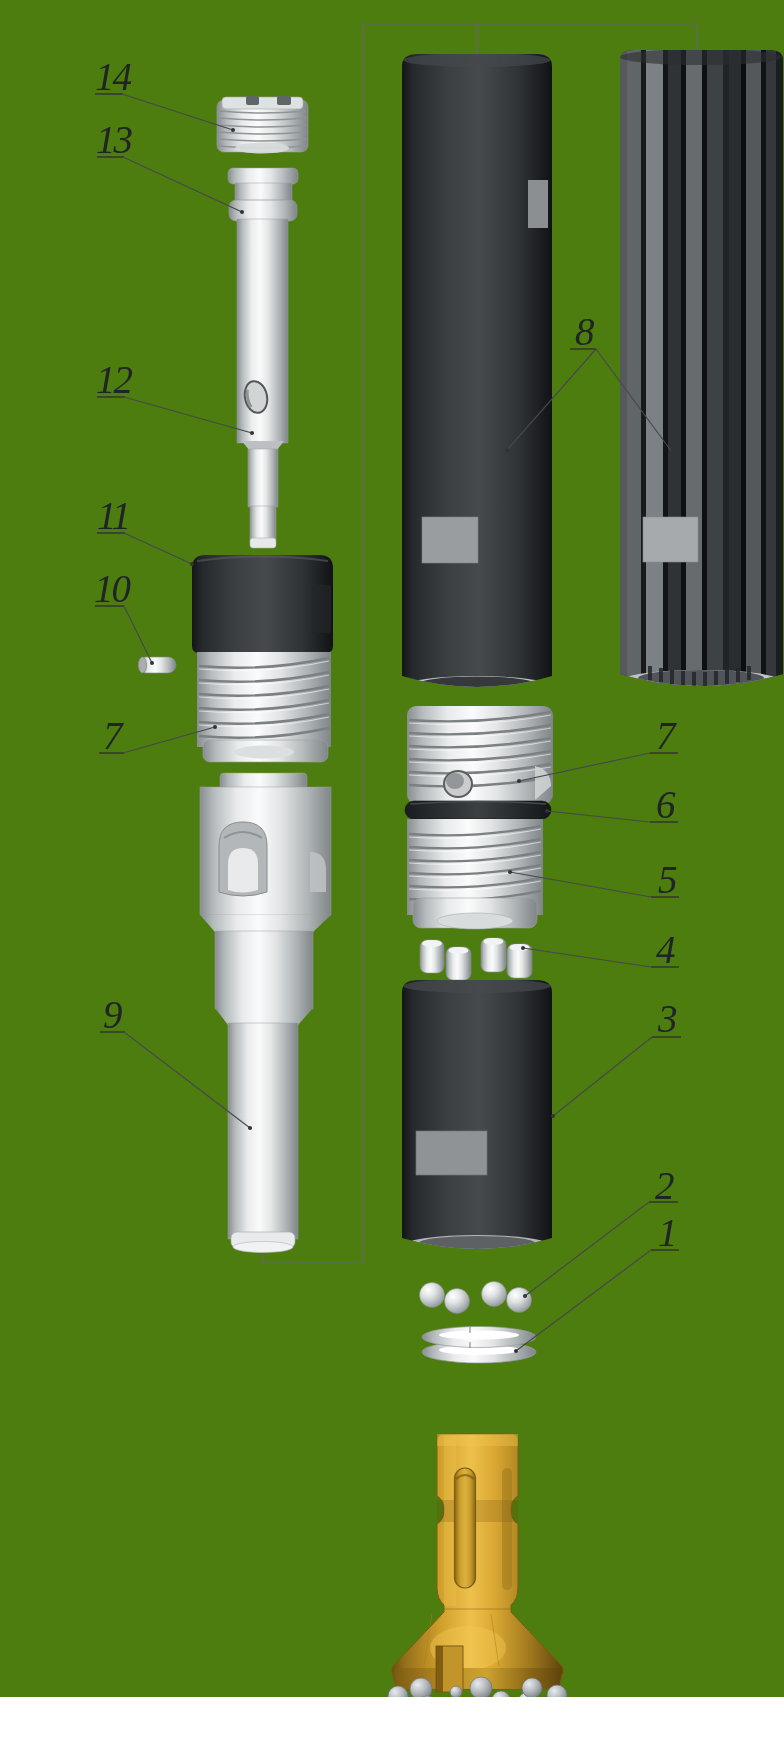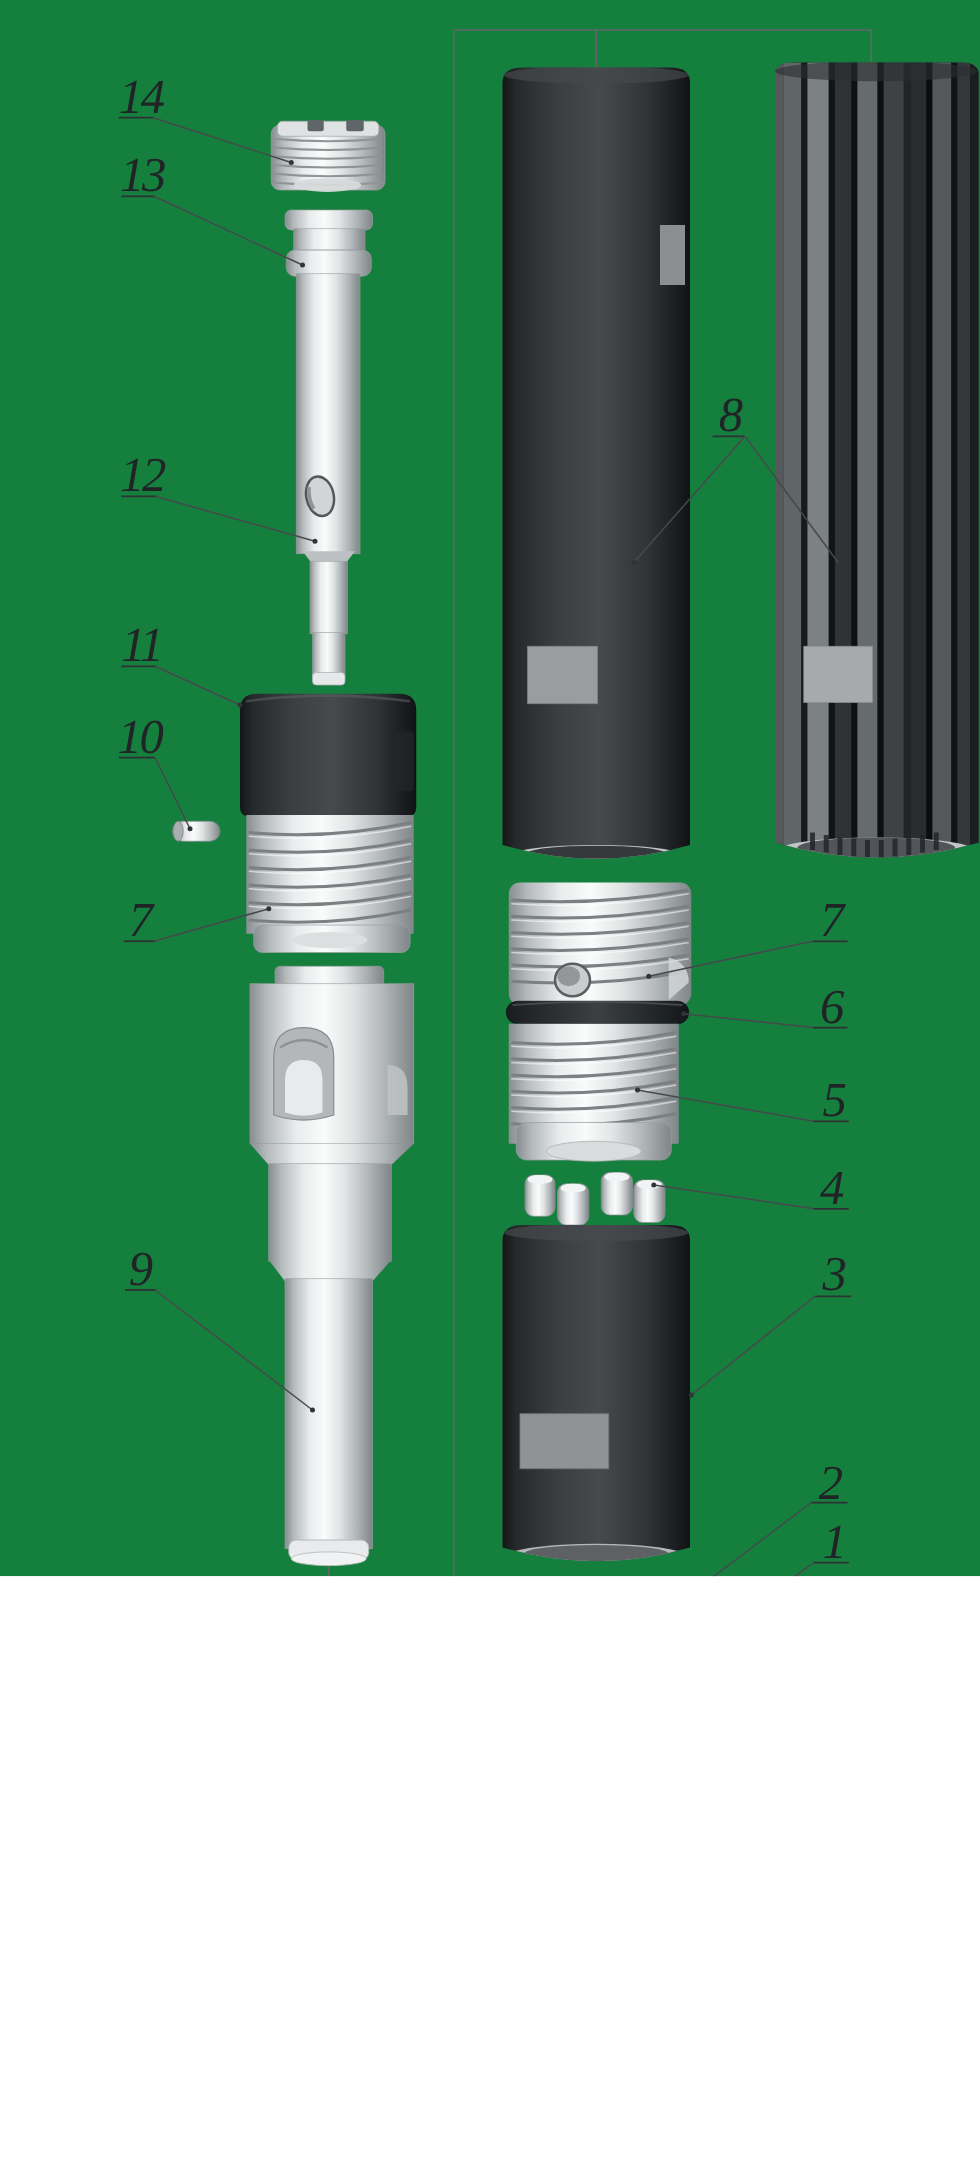--- a/index.html
+++ b/index.html
@@ -1,16 +1,16 @@
 <!DOCTYPE html>
 <html><head>
 <meta charset="utf-8">
 <style>
   html,body{margin:0;padding:0;background:#ffffff;}
-  .canvas{position:relative;width:784px;height:1261px;background:#15803d;overflow:hidden;}
+  .canvas{position:relative;width:784px;height:1697px;background:#4d7c0f;overflow:hidden;}
   svg{position:absolute;left:0;top:0;}
   .lbl{font-family:"Liberation Serif",serif;font-style:italic;font-size:39px;fill:#212426;letter-spacing:-2px;}
   .leader{stroke:#46494b;stroke-width:1.2;fill:none;}
   .under{stroke:#2e3133;stroke-width:1.4;}
   .bracket{stroke:#63676a;stroke-width:1.2;fill:none;}
   .thread{stroke:#7b8083;stroke-width:2.4;fill:none;}
   .threadhi{stroke:#ffffff;stroke-width:1.1;fill:none;opacity:.55;}
   .dot{fill:#313436;}
 </style>
 </head>

